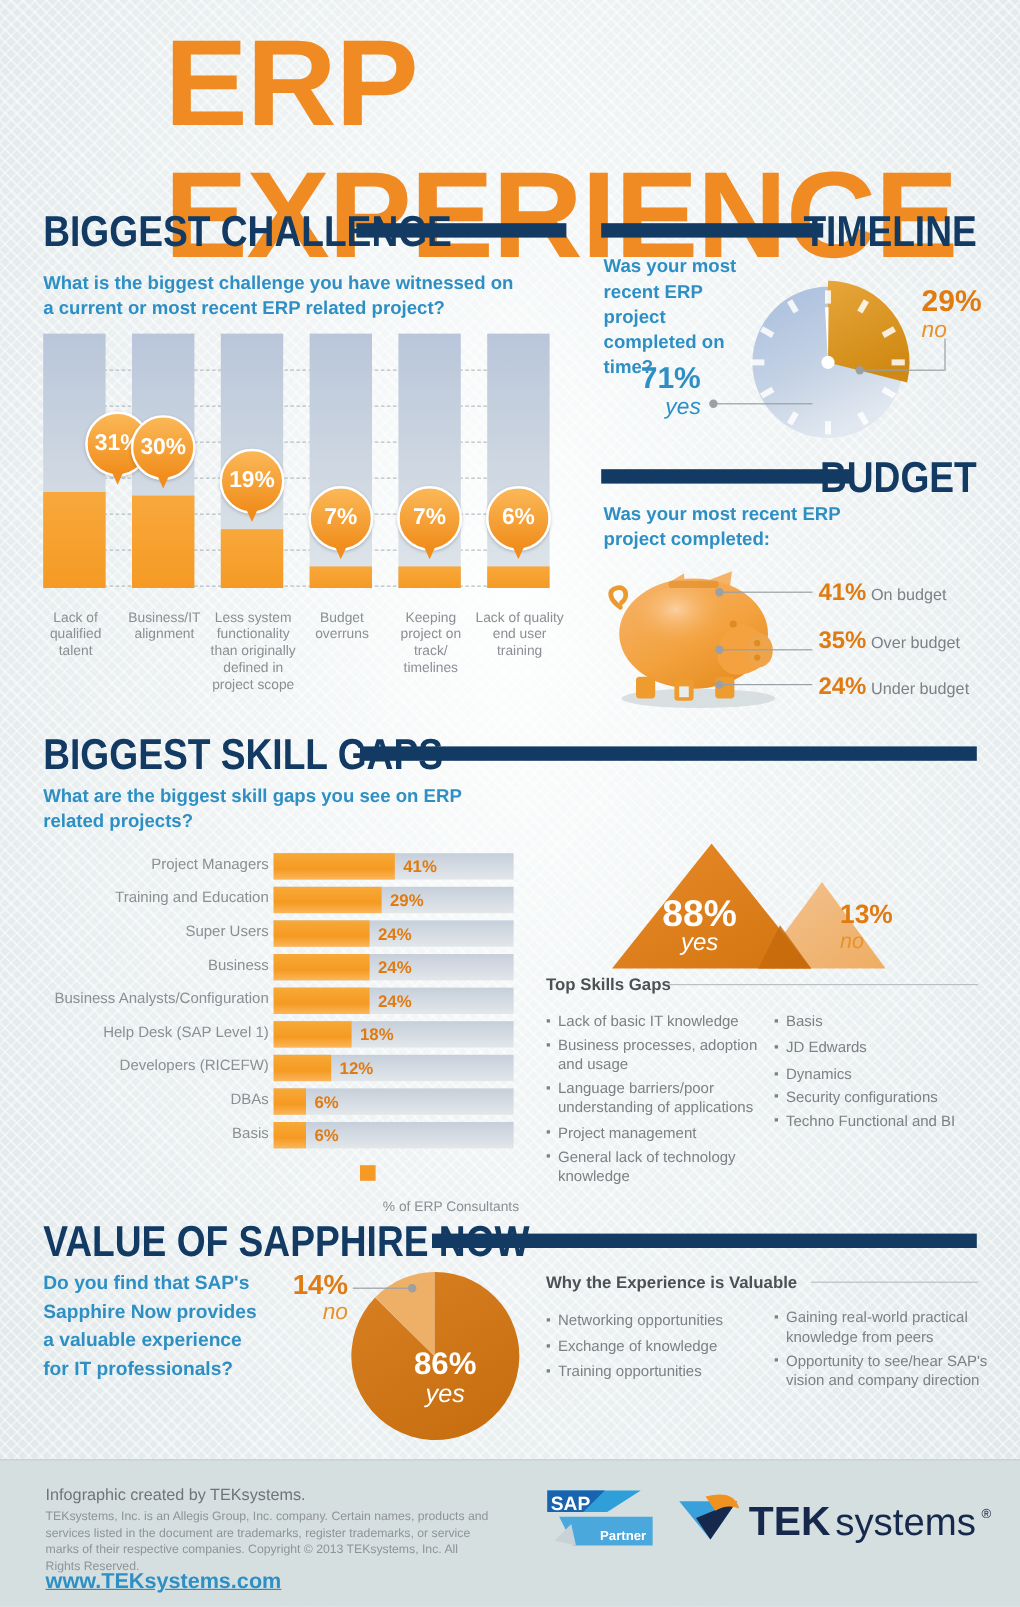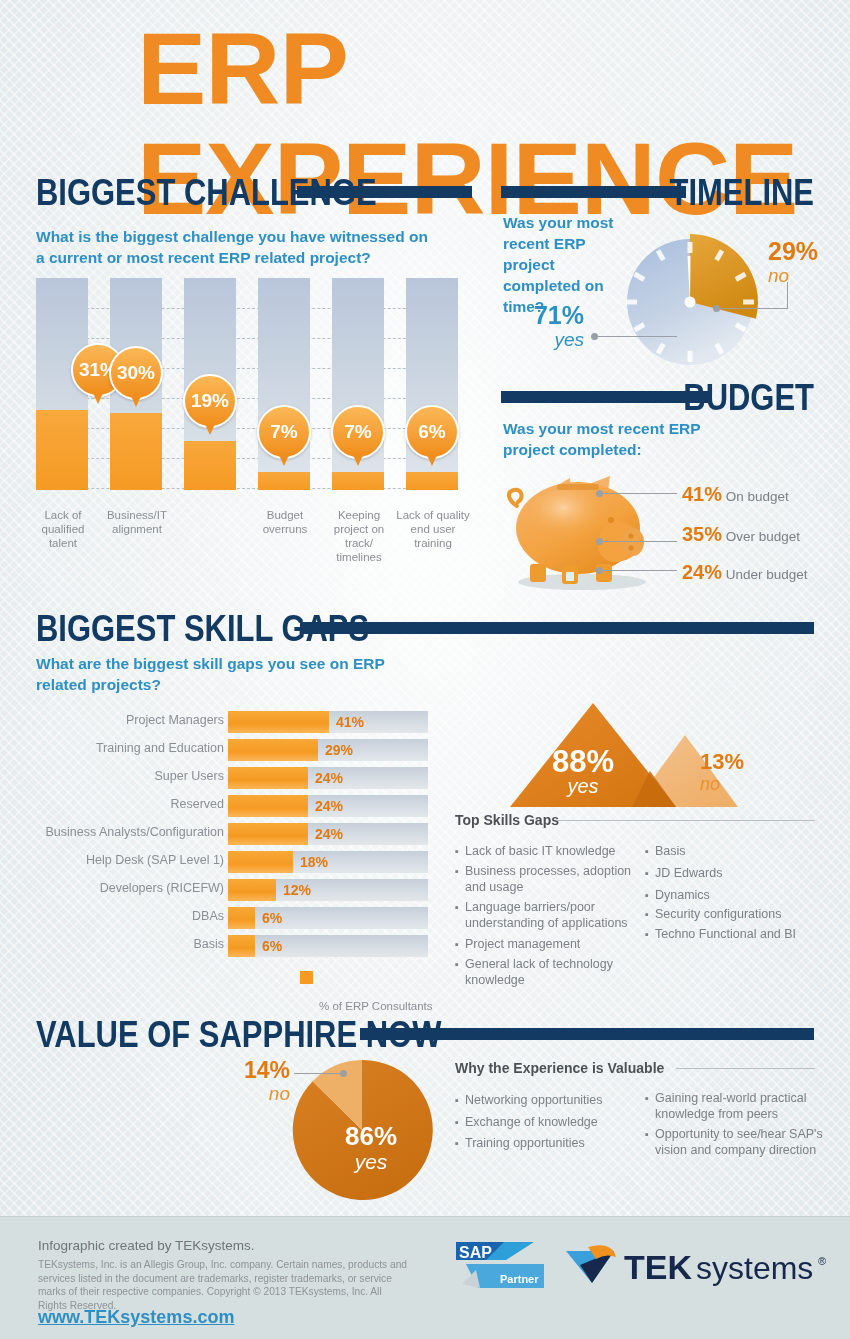--- a/index.html
+++ b/index.html
@@ -140,20 +140,21 @@
     <div class="bubble" style="left:-1px;top:65px;margin-left:36px;">31%</div>
     <div class="bubble" style="left:73px;top:68px;">30%</div>
     <div class="bubble" style="left:147px;top:96px;">19%</div>
     <div class="bubble" style="left:221px;top:127px;">7%</div>
     <div class="bubble" style="left:295px;top:127px;">7%</div>
     <div class="bubble" style="left:369px;top:127px;">6%</div>
   </div>
 
   <div class="collabel" style="left:26px;top:508px;">Lack of qualified talent</div>
   <div class="collabel" style="left:100px;top:508px;">Business/IT alignment</div>
+  <div class="collabel" style="left:174px;top:508px;">Less system functionality than originally defined in project scope</div>
   <div class="collabel" style="left:248px;top:508px;">Budget overruns</div>
   <div class="collabel" style="left:322px;top:508px;">Keeping project on track/ timelines</div>
   <div class="collabel" style="left:396px;top:508px;">Lack of quality end user training</div>
 
   <div class="sechead r" style="right:36px;top:172px;font-size:36px;text-align:right;">TIMELINE</div>
   <div class="rule" style="left:501px;top:186px;width:185px;"></div>
 
   <div class="q" style="left:503px;top:212px;width:120px;">Was your most recent ERP project completed on time?</div>
 
   <div class="clockwrap">
@@ -284,21 +285,21 @@
     </div>
     <div class="sg-row" style="top:56px;left:0;width:202px;">
       <div class="sg-track"></div>
       <div class="sg-fill" style="width:80px;"></div>
       <div class="sg-label" style="right:206px;">Super Users</div>
       <div class="sg-val" style="left:87px;">24%</div>
     </div>
     <div class="sg-row" style="top:84px;left:0;width:202px;">
       <div class="sg-track"></div>
       <div class="sg-fill" style="width:80px;"></div>
-      <div class="sg-label" style="right:206px;">Reserved</div>
+      <div class="sg-label" style="right:206px;">Business</div>
       <div class="sg-val" style="left:87px;">24%</div>
     </div>
     <div class="sg-row" style="top:112px;left:0;width:202px;">
       <div class="sg-track"></div>
       <div class="sg-fill" style="width:80px;"></div>
       <div class="sg-label" style="right:206px;">Business Analysts/Configuration</div>
       <div class="sg-val" style="left:87px;">24%</div>
     </div>
     <div class="sg-row" style="top:140px;left:0;width:202px;">
       <div class="sg-track"></div>
@@ -367,20 +368,21 @@
 
   <div class="bullet-li" style="left:655px;top:843px;width:170px;">Basis</div>
   <div class="bullet-li" style="left:655px;top:865px;width:170px;">JD Edwards</div>
   <div class="bullet-li" style="left:655px;top:887px;width:170px;">Dynamics</div>
   <div class="bullet-li" style="left:655px;top:906px;width:170px;">Security configurations</div>
   <div class="bullet-li" style="left:655px;top:926px;width:175px;">Techno Functional and BI</div>
 
   <div class="sechead" style="left:36px;top:1014px;font-size:36px;">VALUE OF SAPPHIRE NOW</div>
   <div class="rule" style="left:360px;top:1028px;width:454px;"></div>
 
+  <div class="q" style="left:36px;top:1058px;width:185px;line-height:24px;font-size:16px;">Do you find that SAP's Sapphire Now provides a valuable experience for IT professionals?</div>
 
   <div style="position:absolute;left:282px;top:1050px;width:160px;height:160px;">
     <svg width="160" height="160" viewBox="0 0 160 160">
       <defs>
         <linearGradient id="gpieY" x1="0" y1="0" x2="0.6" y2="1">
           <stop offset="0%" stop-color="#d98023"></stop>
           <stop offset="100%" stop-color="#c76f11"></stop>
         </linearGradient>
       </defs>
 

